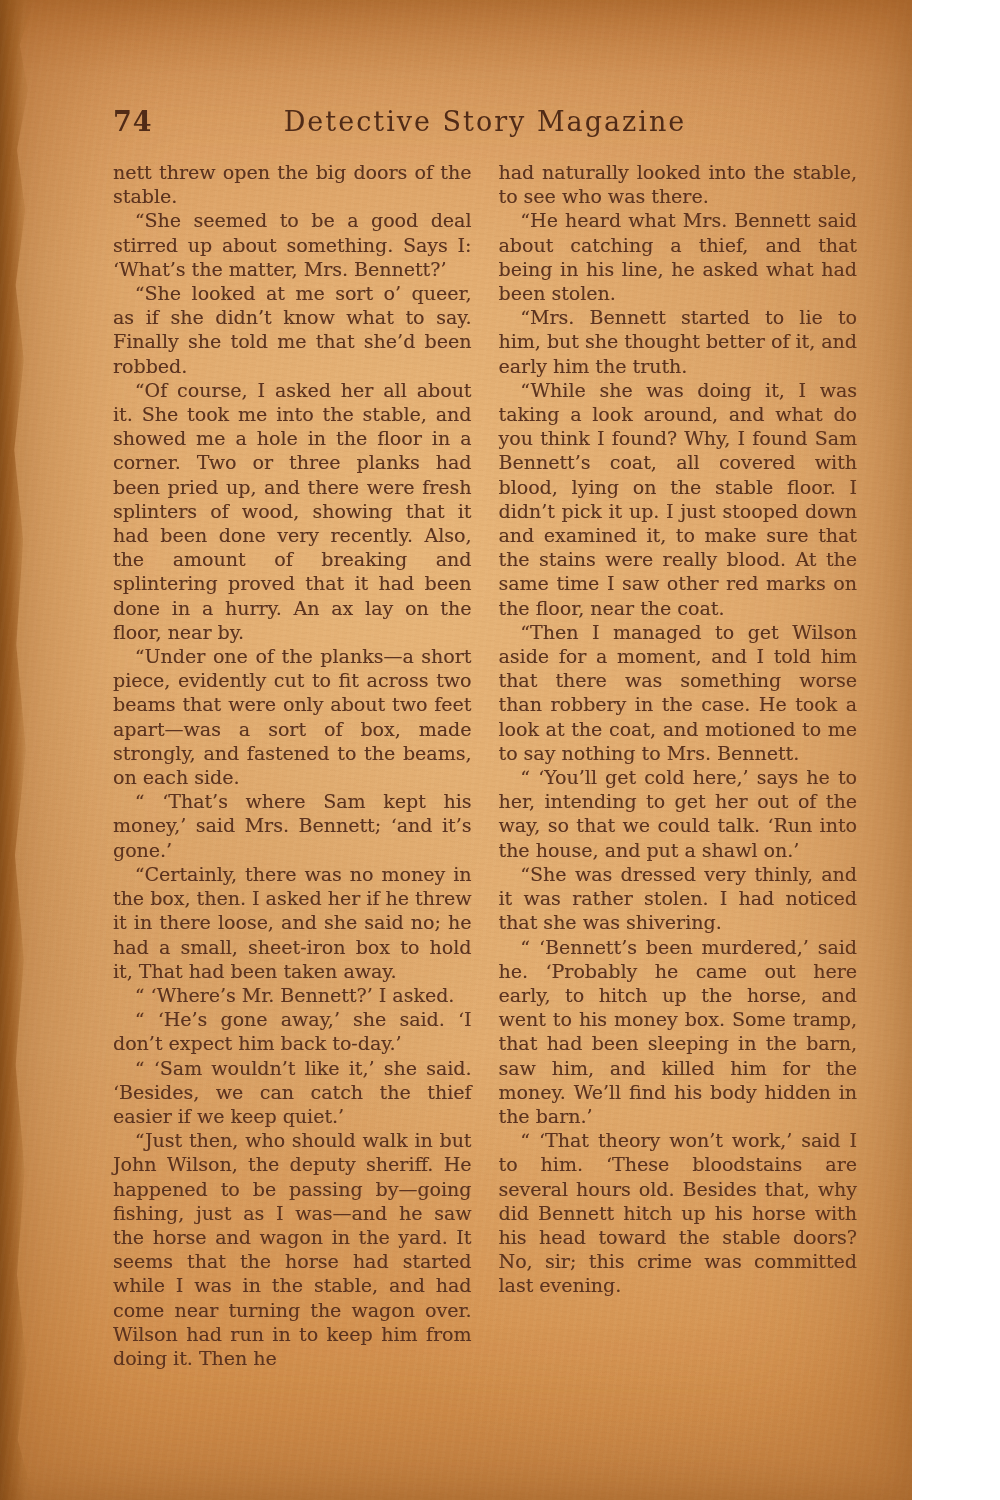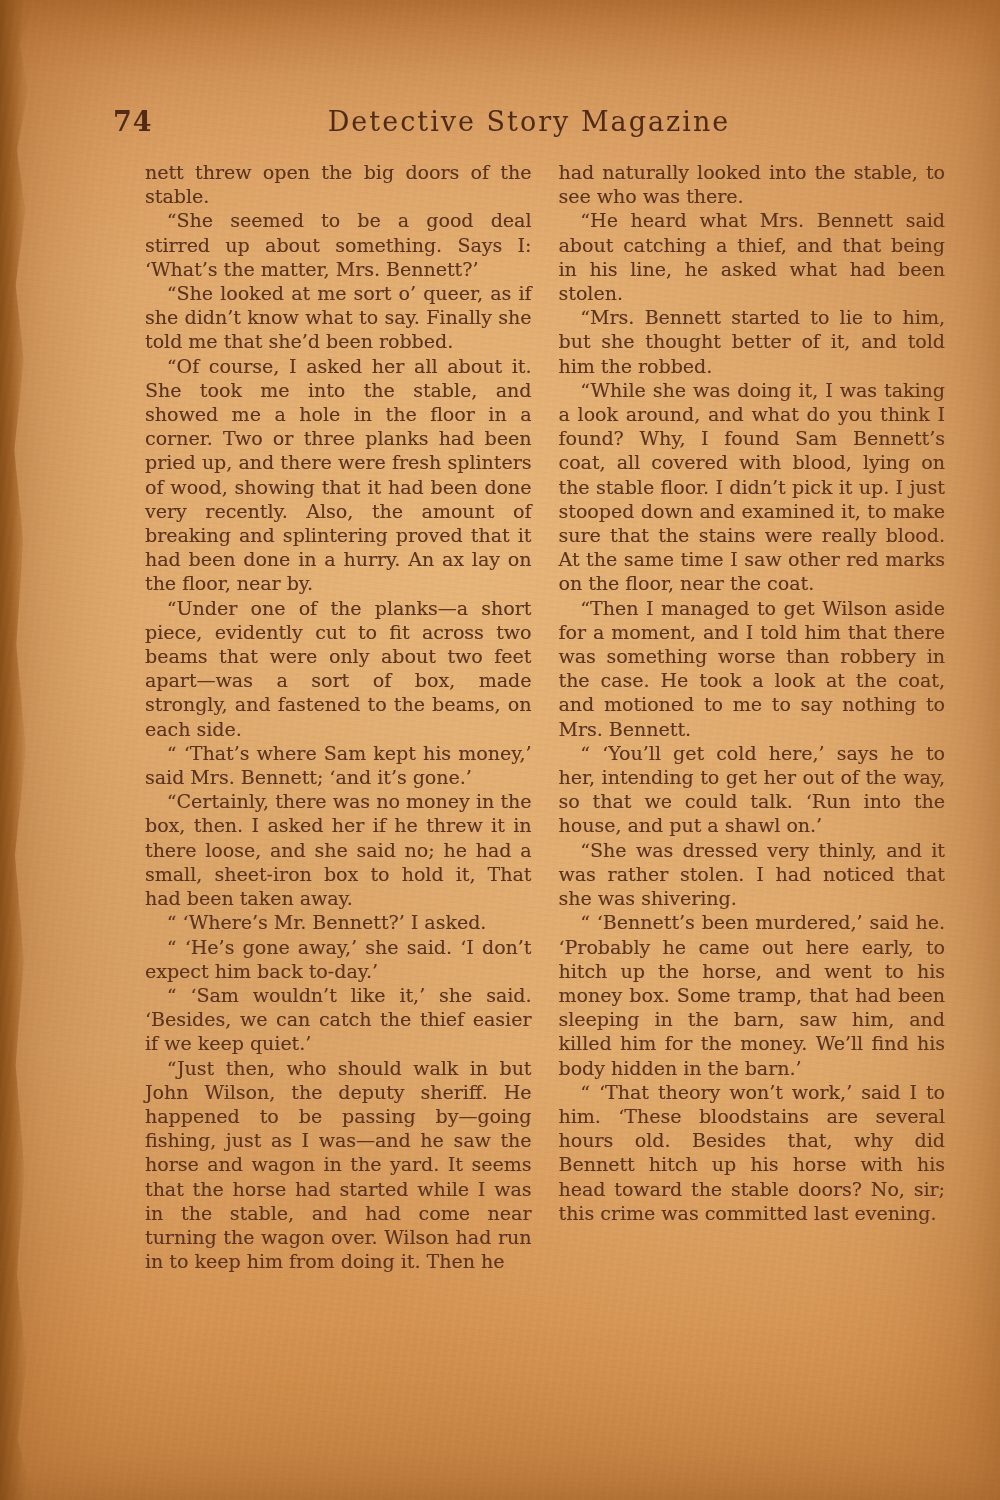--- a/index.html
+++ b/index.html
@@ -11,21 +11,21 @@
     --ink-header:#4f2b18;
   }
   html,body{
     margin:0; padding:0;
     width:1000px; height:1500px;
     overflow:hidden;
     font-family:"DejaVu Serif","Liberation Serif",serif;
   }
   .page{
     position:relative;
-    width:1000px; height:1500px;
+    width:912px; height:1500px;
     overflow:hidden;
     background:
       radial-gradient(ellipse 90% 70% at 46% 36%, rgba(255,224,165,0.30), rgba(255,224,165,0) 62%),
       radial-gradient(ellipse 60% 40% at 70% 75%, rgba(255,215,150,0.12), rgba(255,215,150,0) 60%),
       radial-gradient(ellipse 45% 30% at 25% 62%, rgba(150,85,30,0.10), rgba(150,85,30,0) 65%),
       radial-gradient(ellipse 35% 22% at 82% 18%, rgba(160,95,35,0.10), rgba(160,95,35,0) 65%),
       linear-gradient(180deg, var(--paper-top) 0%, #d6965a 5%, #dda367 18%, #dda569 70%, #d18e4c 93%, #cf8c4b 100%);
   }
   
   .grain{
@@ -59,21 +59,21 @@
     color:var(--ink-header);
   }
   .page-number{
     position:absolute; left:0; top:0;
     font-size:27px; font-weight:700; letter-spacing:1px;
   }
   .magazine-title{
     font-size:27px; font-weight:400; letter-spacing:2px;text-align:right;
   }
   .columns{
-    display:flex; gap:27px; margin-top:16px;margin-left:32px;
+    display:flex; gap:27px; margin-top:16px;
   }
   .column{
     flex:1 1 0;
     font-size:19px;
     line-height:24.2px;
     text-align:justify;
     text-shadow:0.2px 0.3px 0.6px rgba(88,48,22,0.35);
   }
   .para{ margin:0; text-indent:1.15em; }
   .para:first-child{ text-indent:0; }
@@ -101,21 +101,21 @@
           <p class="para">“ ‘That’s where Sam kept his money,’ said Mrs. Bennett; ‘and it’s gone.’</p>
           <p class="para">“Certainly, there was no money in the box, then. I asked her if he threw it in there loose, and she said no; he had a small, sheet-iron box to hold it, That had been taken away.</p>
           <p class="para">“ ‘Where’s Mr. Bennett?’ I asked.</p>
           <p class="para">“ ‘He’s gone away,’ she said. ‘I don’t expect him back to-day.’</p>
           <p class="para">“ ‘Sam wouldn’t like it,’ she said. ‘Besides, we can catch the thief easier if we keep quiet.’</p>
           <p class="para">“Just then, who should walk in but John Wilson, the deputy sheriff. He happened to be passing by—going fishing, just as I was—and he saw the horse and wagon in the yard. It seems that the horse had started while I was in the stable, and had come near turning the wagon over. Wilson had run in to keep him from doing it. Then he</p>
         </div>
       <div class="column">
           <p class="para">had naturally looked into the stable, to see who was there.</p>
           <p class="para">“He heard what Mrs. Bennett said about catching a thief, and that being in his line, he asked what had been stolen.</p>
-          <p class="para">“Mrs. Bennett started to lie to him, but she thought better of it, and told him the robbed.</p>
+          <p class="para">“Mrs. Bennett started to lie to him, but she thought better of it, and early him the truth.</p>
           <p class="para">“While she was doing it, I was taking a look around, and what do you think I found? Why, I found Sam Bennett’s coat, all covered with blood, lying on the stable floor. I didn’t pick it up. I just stooped down and examined it, to make sure that the stains were really blood. At the same time I saw other red marks on the floor, near the coat.</p>
           <p class="para">“Then I managed to get Wilson aside for a moment, and I told him that there was something worse than robbery in the case. He took a look at the coat, and motioned to me to say nothing to Mrs. Bennett.</p>
           <p class="para">“ ‘You’ll get cold here,’ says he to her, intending to get her out of the way, so that we could talk. ‘Run into the house, and put a shawl on.’</p>
           <p class="para">“She was dressed very thinly, and it was rather stolen. I had noticed that she was shivering.</p>
           <p class="para">“ ‘Bennett’s been murdered,’ said he. ‘Probably he came out here early, to hitch up the horse, and went to his money box. Some tramp, that had been sleeping in the barn, saw him, and killed him for the money. We’ll find his body hidden in the barn.’</p>
           <p class="para">“ ‘That theory won’t work,’ said I to him. ‘These bloodstains are several hours old. Besides that, why did Bennett hitch up his horse with his head toward the stable doors? No, sir; this crime was committed last evening.</p>
         </div>
     </div>
   </div>
 

